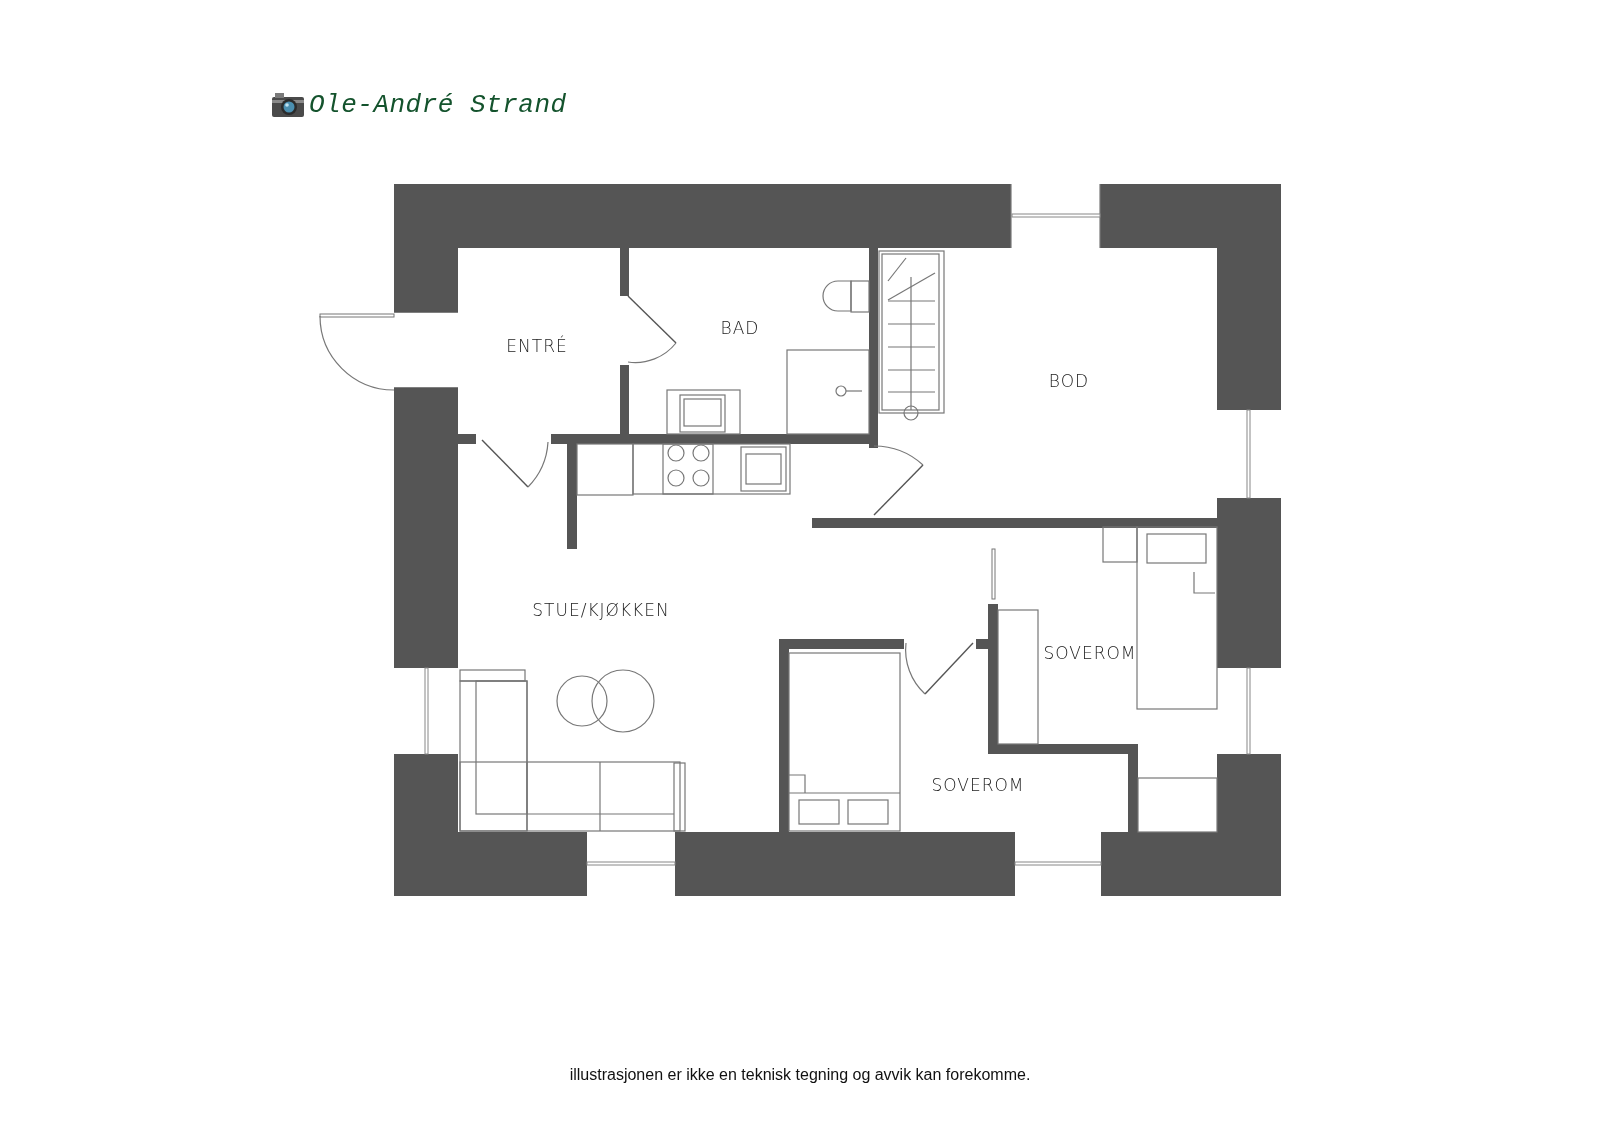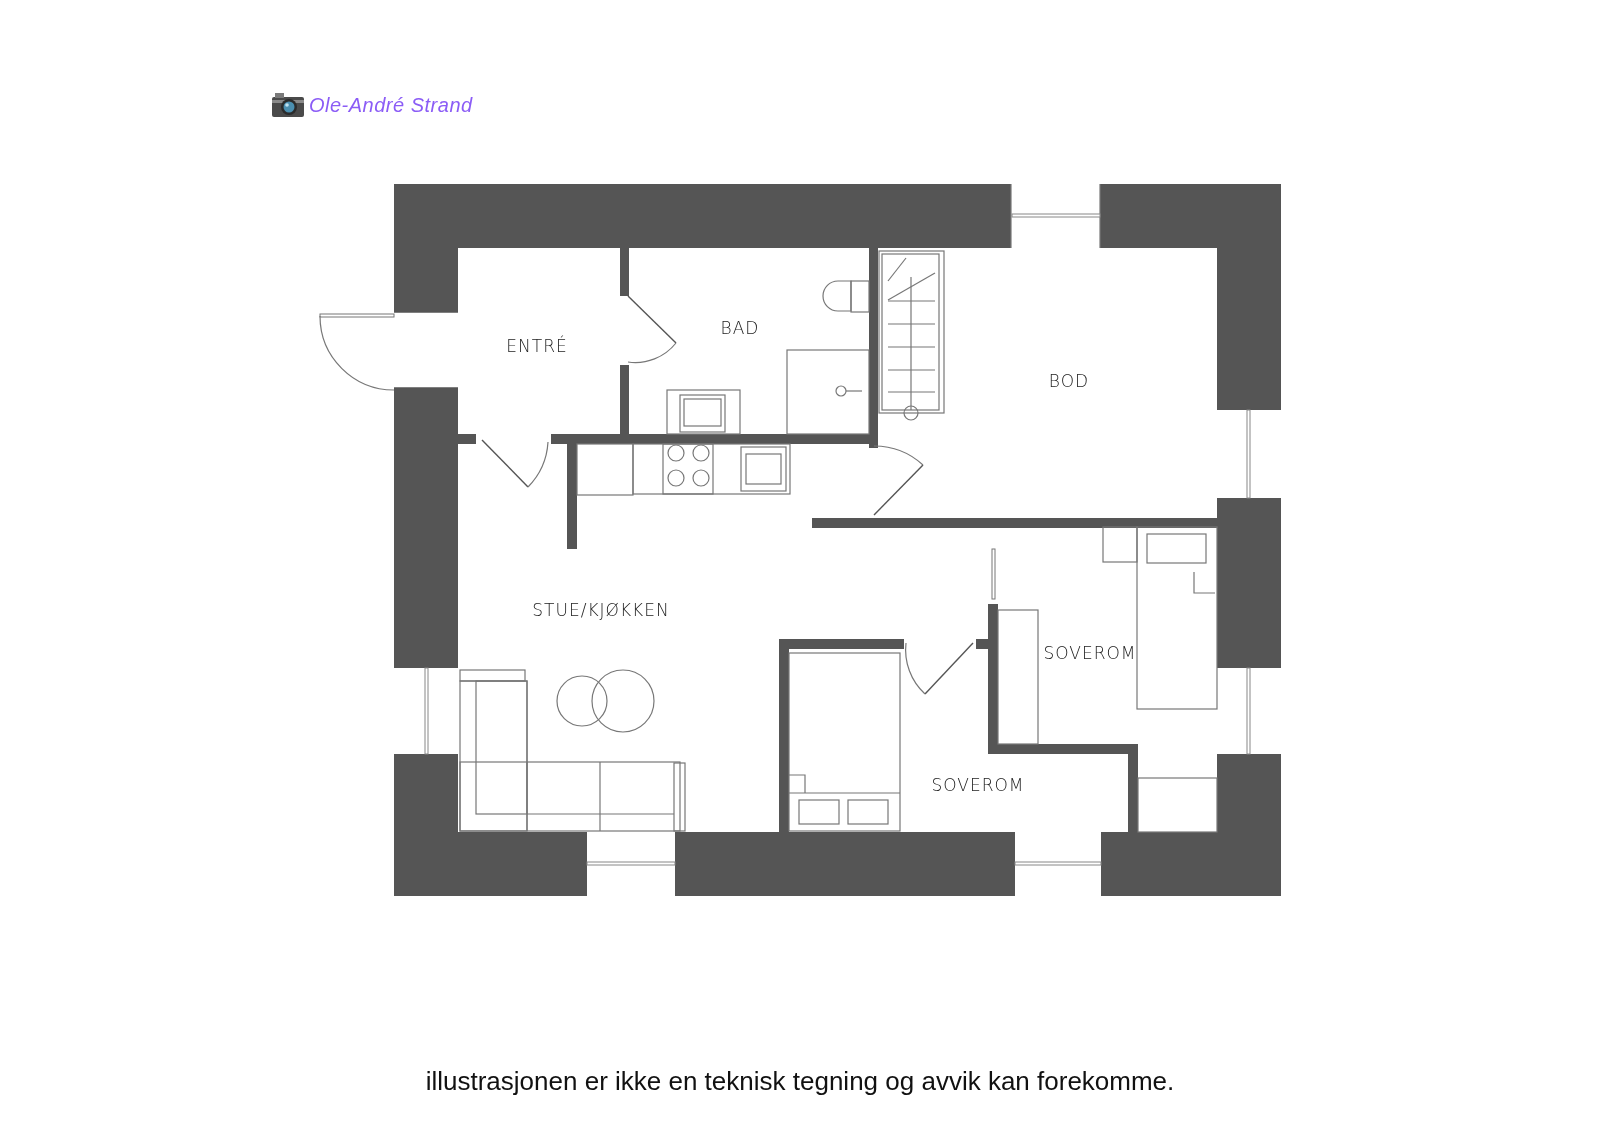--- a/index.html
+++ b/index.html
@@ -1,21 +1,21 @@
 <!DOCTYPE html>
 <html><head>
 <meta charset="utf-8">
 <style>
   html, body { margin:0; padding:0; background:#ffffff; }
   body { width:1600px; height:1131px; position:relative; overflow:hidden; font-family:"DejaVu Sans", sans-serif; }
   #brand { position:absolute; left:271px; top:89px; height:32px; display:flex; align-items:center; gap:4px; }
-  #brand-text { font-family:Liberation Sans, sans-serif; font-size:20px; color:#8b5cf6; letter-spacing:0.5px; font-style:italic; }
+  #brand-text { font-family:Liberation Mono, monospace; font-size:26px; color:#14532d; letter-spacing:0.5px; font-style:italic; }
   #plan { position:absolute; left:0; top:0; }
   .room-label { font-family:"DejaVu Sans", sans-serif; font-size:17px; fill:#222; letter-spacing:1px; font-weight:300; }
-  #disclaimer { position:absolute; left:0; right:0; top:1066px; text-align:center; font-family:"Liberation Sans", sans-serif; font-size:26px; color:#111; }
+  #disclaimer { position:absolute; left:0; right:0; top:1066px; text-align:center; font-family:"Liberation Sans", sans-serif; font-size:16px; color:#111; }
   .wall { fill:#555555; }
   .ln { fill:none; stroke:#777; stroke-width:1.2; }
   .lnd { fill:none; stroke:#555; stroke-width:1.4; }
   .win { fill:#fff; stroke:#888; stroke-width:1; }
 </style>
 </head>
 <body>
 
 <div id="brand">
   <svg width="34" height="28" viewBox="0 0 34 28">

